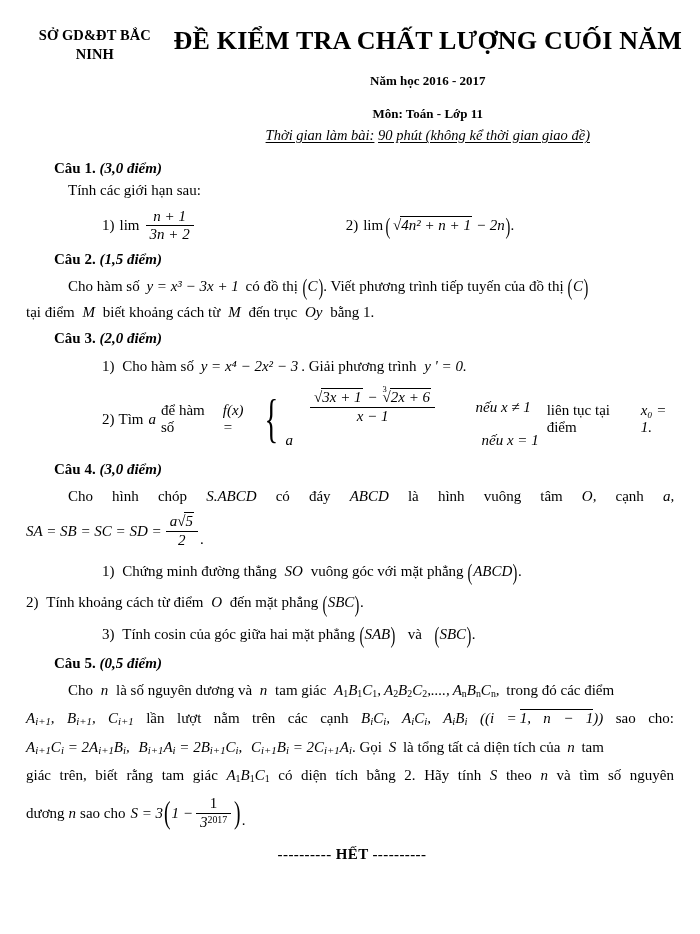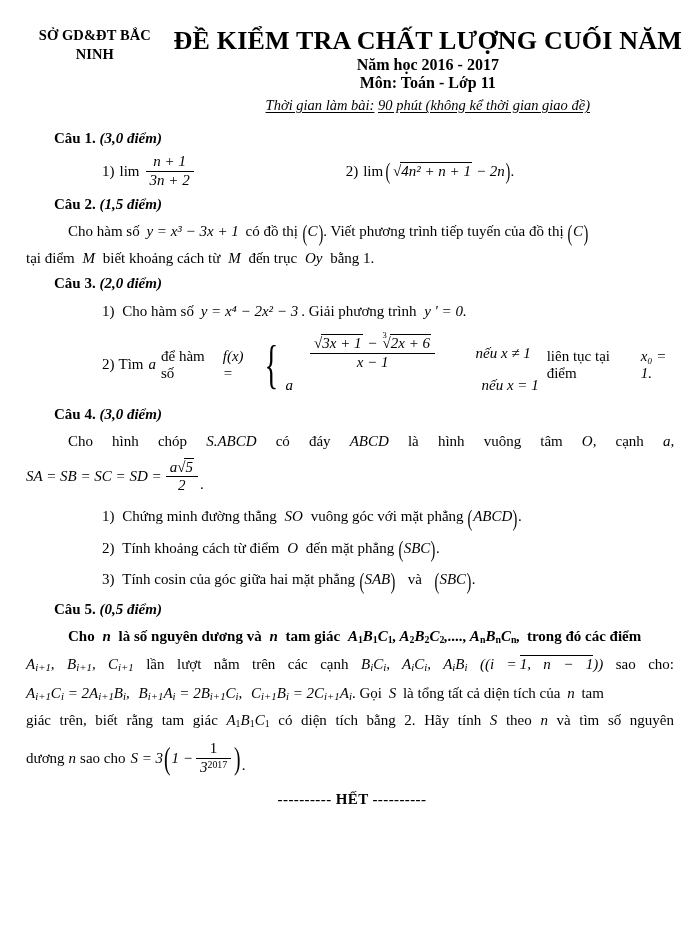--- a/index.html
+++ b/index.html
@@ -22,22 +22,22 @@
     font-weight: bold; font-size: 14.5px;
     line-height: 1.32; letter-spacing: .1px;
   }
   .hdr-left .l2 { text-decoration: underline; text-underline-offset: 2px; }
   .hdr-right { flex: 1; text-align: center; margin-left: 6px; }
   .hdr-right .title {
     font-weight: bold; font-size: 26px;
     letter-spacing: .2px; white-space: nowrap;
   }
   .hdr-right .sub {
-    font-weight: bold; font-size: 16px;
-    margin-top: 0;
+    font-weight: bold; font-size: 13px;
+    margin-top: 17px;
   }
   .hdr-right .time {
     font-style: italic; font-size: 14.5px;
     margin-top: 5px; white-space: nowrap;
   }
   .hdr-right .time .u { text-decoration: underline; text-underline-offset: 2px; }
 
   
   .content { padding: 0 22px 0 26px; margin-top: 16px; font-size: 15px; }
   .q-head { font-weight: bold; font-size: 15px; margin: 0 0 2px 28px; }
@@ -116,20 +116,21 @@
       </div>
     </div>
   </div>
 
   <div class="content">
 
     <div class="q-head">
       <span>Câu 1.</span>
       <span class="pts">(3,0 điểm)</span>
     </div>
+    <div class="para indent">Tính các giới hạn sau:</div>
 
     <div class="row" style="margin-top:6px; margin-left:76px;">
       <div class="row">
         <span>1)</span>
         <span class="mr" style="margin:0 4px 0 5px;">lim</span>
         <span class="frac m">
           <span class="t">n + 1</span>
           <span class="b">3n + 2</span>
         </span>
       </div>
@@ -248,42 +249,42 @@
     </div>
 
     <div class="para" style="margin-top:10px; margin-left:76px;">
       <span>1)</span>
       <span style="margin-left:4px;">Chứng minh đường thẳng</span>
       <span class="m" style="margin:0 4px;">SO</span>
       <span>vuông góc  với mặt phẳng</span>
       <span class="paren">(</span><span class="m">ABCD</span><span class="paren">)</span><span>.</span>
     </div>
 
-    <div class="para" style="margin-top:9px; margin-left:76px;">
+    <div class="para" style="margin-top:9px; ">
       <span>2)</span>
       <span style="margin-left:4px;">Tính khoảng cách từ điểm</span>
       <span class="m" style="margin:0 4px;">O</span>
       <span>đến mặt phẳng</span>
       <span class="paren">(</span><span class="m">SBC</span><span class="paren">)</span><span>.</span>
     </div>
 
     <div class="para" style="margin-top:9px; margin-left:76px;">
       <span>3)</span>
       <span style="margin-left:4px;">Tính cosin của góc giữa hai mặt phẳng</span>
       <span class="paren">(</span><span class="m">SAB</span><span class="paren">)</span>
       <span style="margin:0 8px;">và</span>
       <span class="paren">(</span><span class="m">SBC</span><span class="paren">)</span><span>.</span>
     </div>
 
     <div class="q-head" style="margin-top:10px;">
       <span>Câu 5.</span>
       <span class="pts">(0,5 điểm)</span>
     </div>
 
-    <div class="para" style="margin-top:7px; margin-left:42px;font-weight:bold;">
+    <div class="para" style="margin-top:7px; margin-left:42px;">
       <span>Cho</span>
       <span class="m" style="margin:0 4px;">n</span>
       <span>là số nguyên dương và</span>
       <span class="m" style="margin:0 4px;">n</span>
       <span>tam giác</span>
       <span class="m" style="margin-left:4px;">A<sub>1</sub>B<sub>1</sub>C<sub>1</sub>,</span><span class="m" style="margin-left:3px;">A<sub>2</sub>B<sub>2</sub>C<sub>2</sub>,....,</span><span class="m" style="margin-left:3px;">A<sub>n</sub>B<sub>n</sub>C<sub>n</sub>,</span>
       <span style="margin-left:3px;">trong đó các điểm</span>
     </div>
 
     <div class="para just" style="margin-top:5px; margin-right:4px;">

